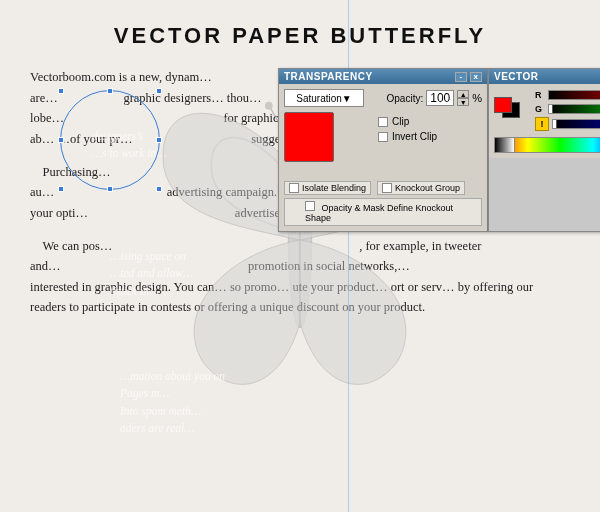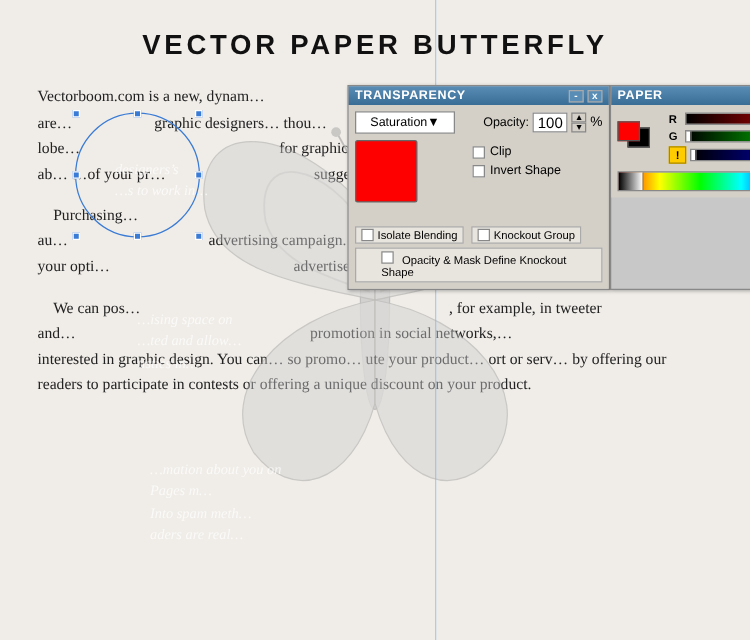--- a/index.html
+++ b/index.html
@@ -522,21 +522,21 @@
 
       <div class="transparency-preview-row">
         <div class="color-preview-box"></div>
         <div class="clip-area">
           <div class="checkbox-row">
             <div class="checkbox-box"></div>
             <span>Clip</span>
           </div>
           <div class="checkbox-row">
             <div class="checkbox-box"></div>
-            <span>Invert Shape</span>
+            <span>Invert Clip</span>
           </div>
         </div>
       </div>
 
       <div class="isolate-row">
         <div class="isolate-btn">
           <div class="checkbox-box"></div>
           <span>Isolate Blending</span>
         </div>
         <div class="isolate-btn">
@@ -547,21 +547,21 @@
 
       <div class="opacity-mask-row">
         <div class="checkbox-box" style="display:inline-flex;margin-right:4px;"></div>
         <span>Opacity &amp; Mask Define Knockout Shape</span>
       </div>
     </div>
   </div>
 
   <div class="panel">
     <div class="panel-titlebar">
-      <span>PAPER</span>
+      <span>VECTOR</span>
       <div class="panel-titlebar-controls">
         <div class="titlebar-btn">-</div>
         <div class="titlebar-btn">x</div>
       </div>
     </div>
     <div class="color-panel-body">
       <div class="color-panel-row1">
 
         <div style="position:relative; width:32px; height:28px; margin-right:4px;">
           <div style="position:absolute; top:5px; left:8px; width:18px; height:16px; background:#000; border:1px solid #555;"></div>

